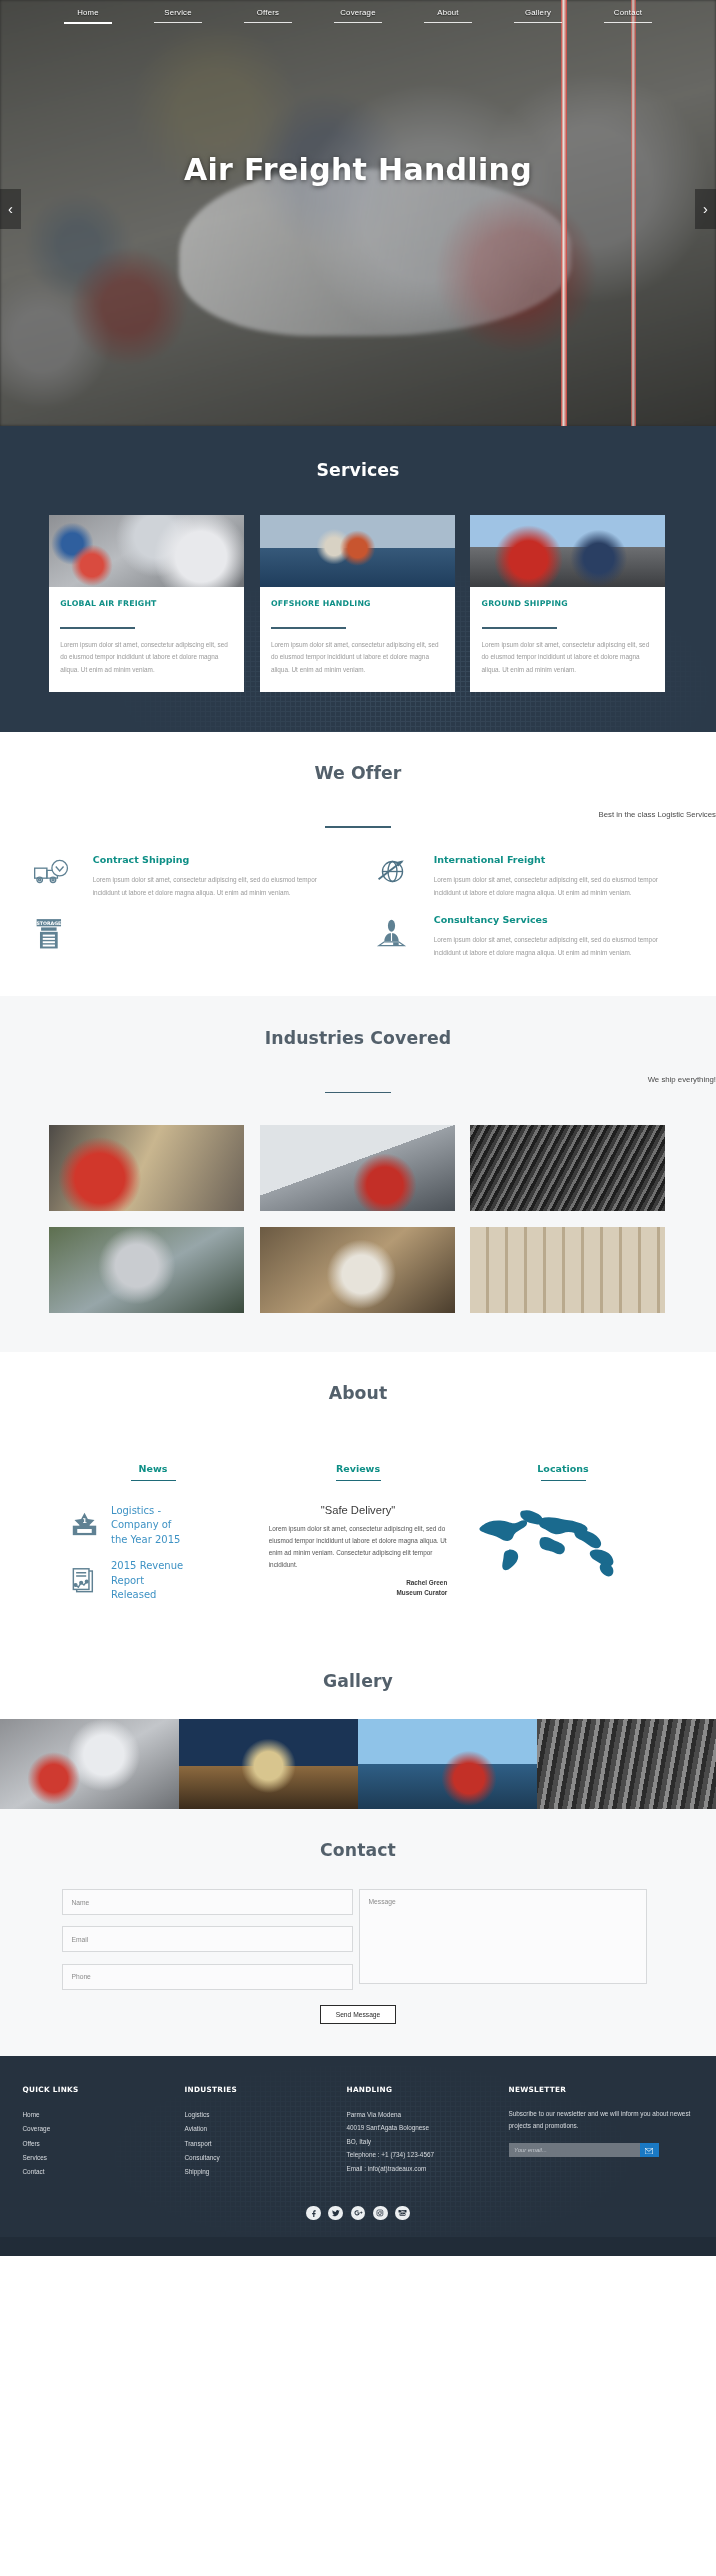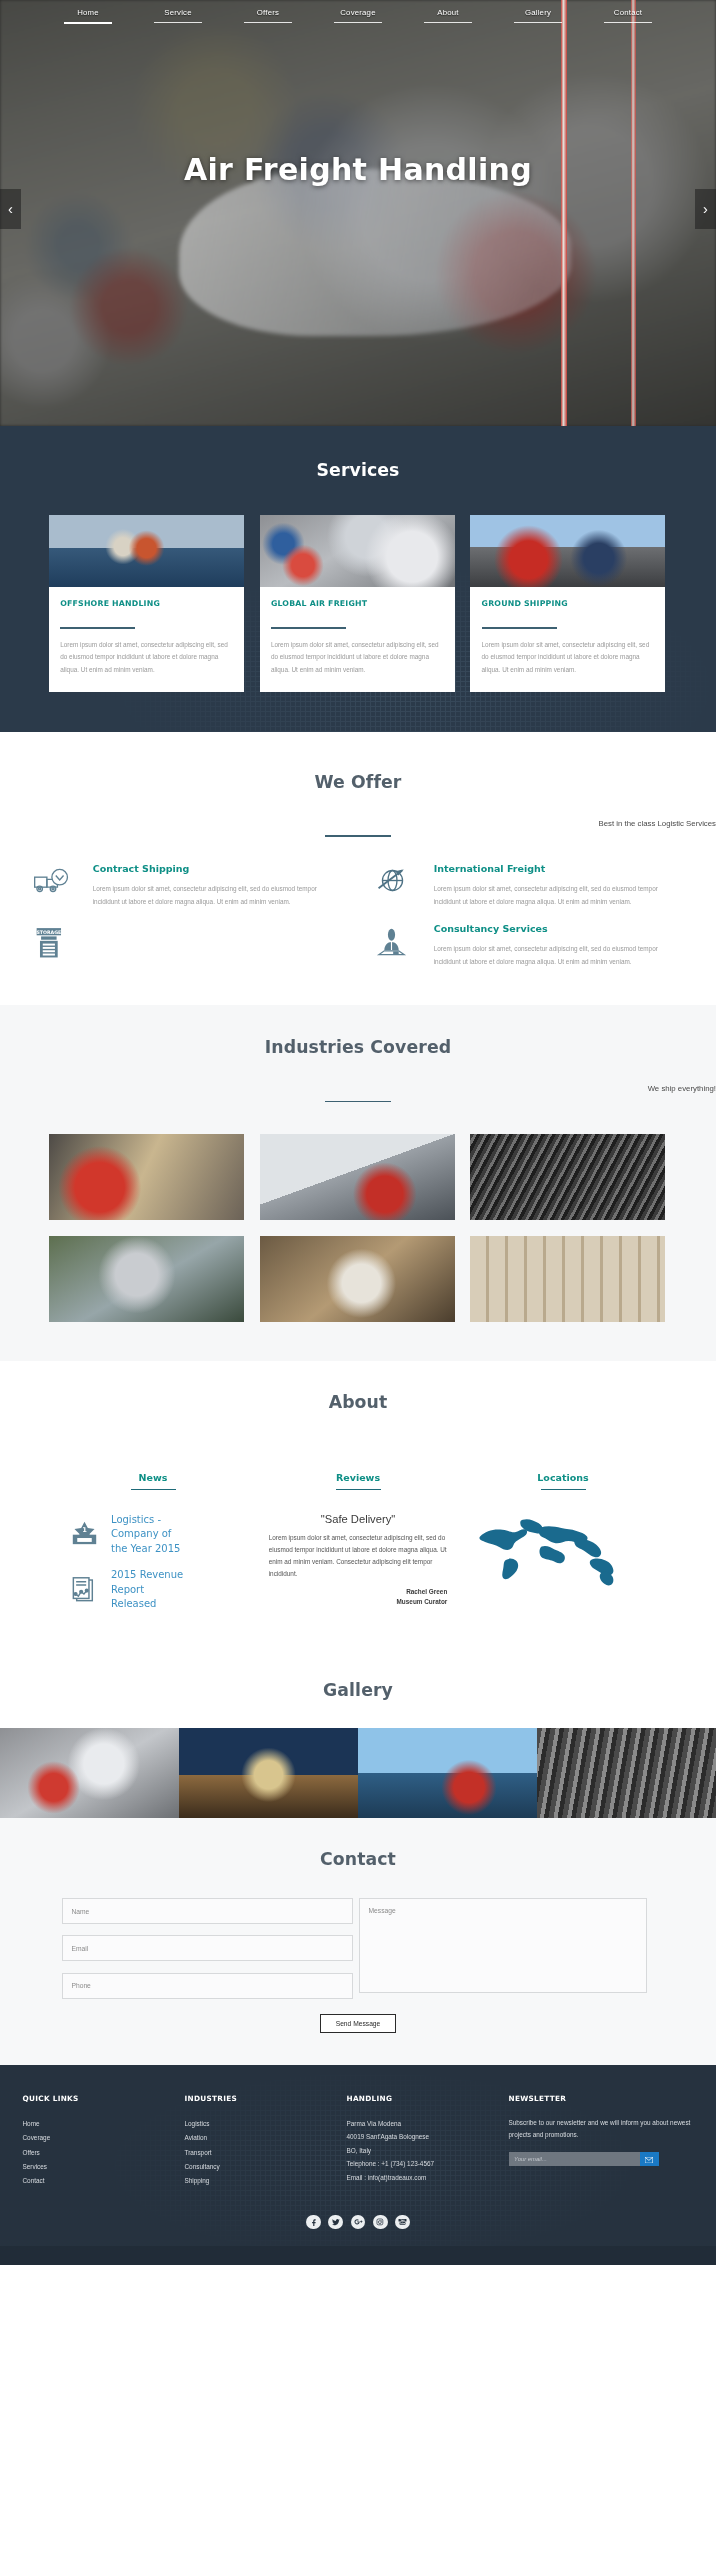--- a/index.html
+++ b/index.html
@@ -130,21 +130,21 @@
       linear-gradient(180deg,#a9bccd 0 46%, #36597a 46%, #1f3d5c 100%);
   }
   .ph-truck {
     background:
       radial-gradient(circle at 30% 62%, #c62c24 0 13%, transparent 24%),
       radial-gradient(circle at 66% 60%, #2a3f63 0 11%, transparent 21%),
       linear-gradient(180deg,#9fc3e4 0 44%, #6d6f72 44%, #3c3e41 100%);
   }
 
   
-  .offers { background: #ffffff; padding: 40px 0 36px; }
+  .offers { background: #ffffff; padding: 31px 0 36px; }
   .offer-grid {
     display: grid; grid-template-columns: 341px 341px; width: 682px;
     margin: 26px auto 0; row-gap: 14.5px;
   }
   .offer-item { display: flex; gap: 20px; padding-left: 15.7px; }
   .offer-icon { width: 40px; flex: 0 0 40px; padding-top: 3.4px; }
   .offer-copy { width: 241px; }
   .offer-name {
     color: #0e8f86; font-size: 9.5px; font-weight: bold;
     font-family: "DejaVu Sans", sans-serif; margin-bottom: 9px;
@@ -338,32 +338,32 @@
   <div class="hero-arrow prev">‹</div>
   <div class="hero-arrow next">›</div>
 </div>
 
 <section class="section services">
   <div class="sky"></div>
   <h2 class="sec-title">Services</h2>
   <div class="svc-grid">
 
     <div class="svc-card">
+      <div class="svc-photo ph-air"></div>
+      <div class="svc-body">
+        <div class="svc-name">GLOBAL AIR FREIGHT</div>
+        <div class="svc-line"></div>
+        <div class="svc-text">Lorem ipsum dolor sit amet, consectetur adipiscing elit, sed do eiusmod tempor incididunt ut labore et dolore magna aliqua. Ut enim ad minim veniam.</div>
+      </div>
+    </div>
+
+    <div class="svc-card">
       <div class="svc-photo ph-ship"></div>
       <div class="svc-body">
         <div class="svc-name">OFFSHORE HANDLING</div>
-        <div class="svc-line"></div>
-        <div class="svc-text">Lorem ipsum dolor sit amet, consectetur adipiscing elit, sed do eiusmod tempor incididunt ut labore et dolore magna aliqua. Ut enim ad minim veniam.</div>
-      </div>
-    </div>
-
-    <div class="svc-card">
-      <div class="svc-photo ph-air"></div>
-      <div class="svc-body">
-        <div class="svc-name">GLOBAL AIR FREIGHT</div>
         <div class="svc-line"></div>
         <div class="svc-text">Lorem ipsum dolor sit amet, consectetur adipiscing elit, sed do eiusmod tempor incididunt ut labore et dolore magna aliqua. Ut enim ad minim veniam.</div>
       </div>
     </div>
 
     <div class="svc-card">
       <div class="svc-photo ph-truck"></div>
       <div class="svc-body">
         <div class="svc-name">GROUND SHIPPING</div>
         <div class="svc-line"></div>

